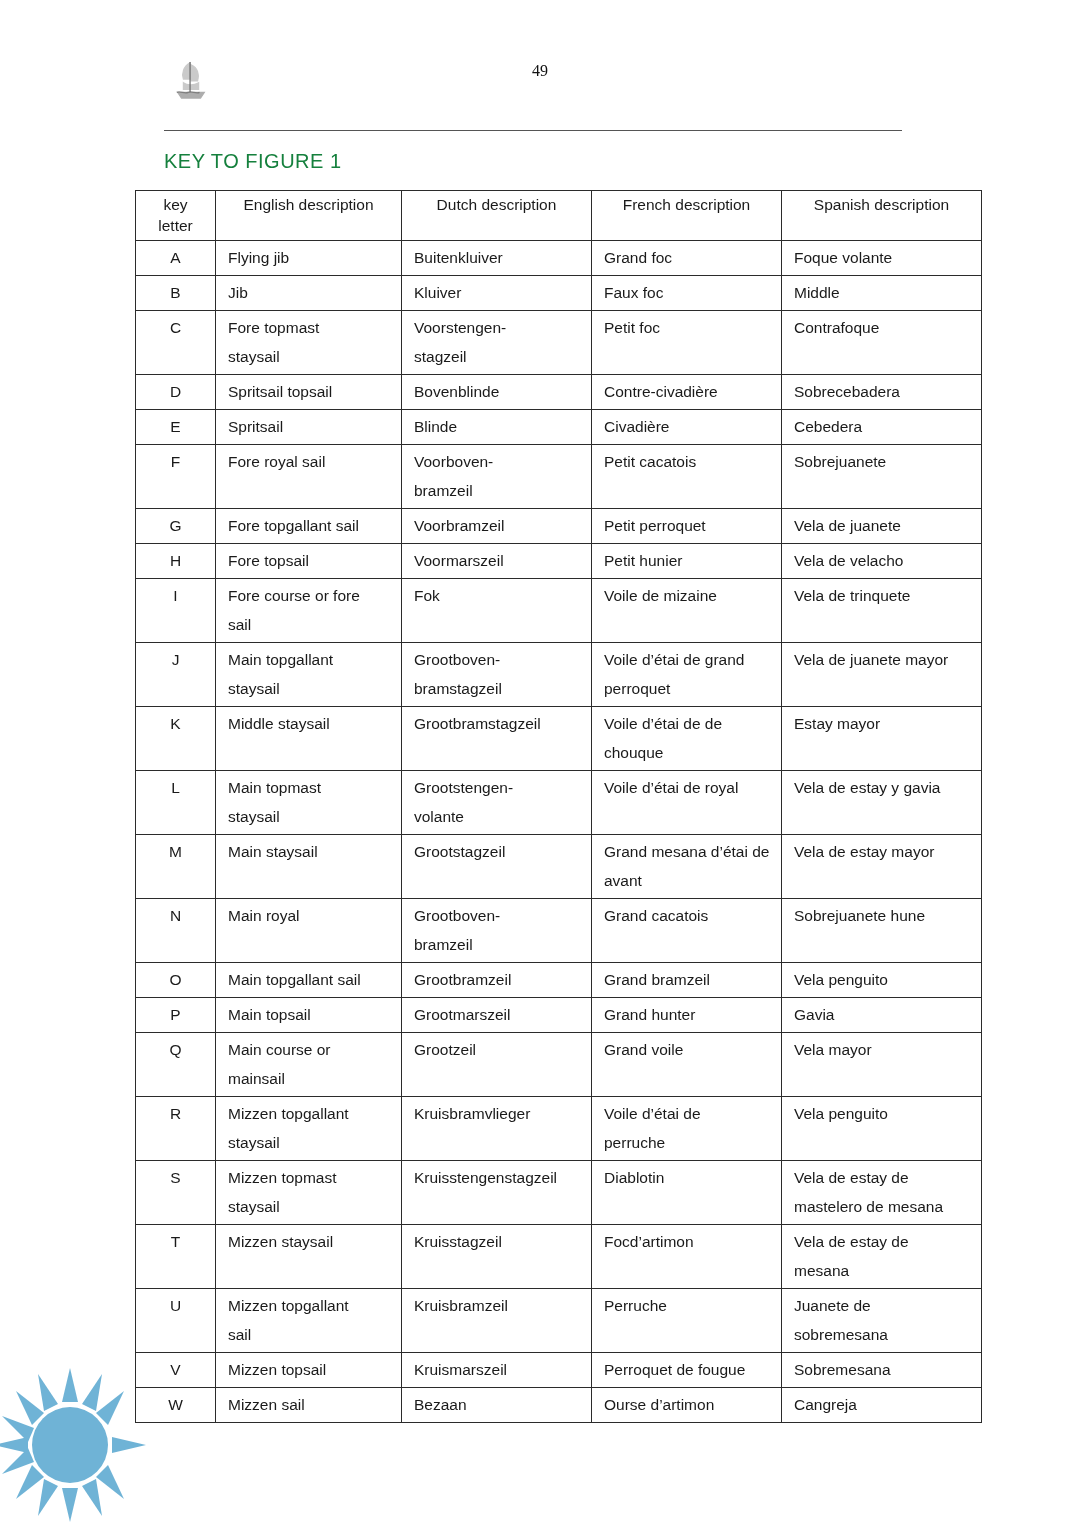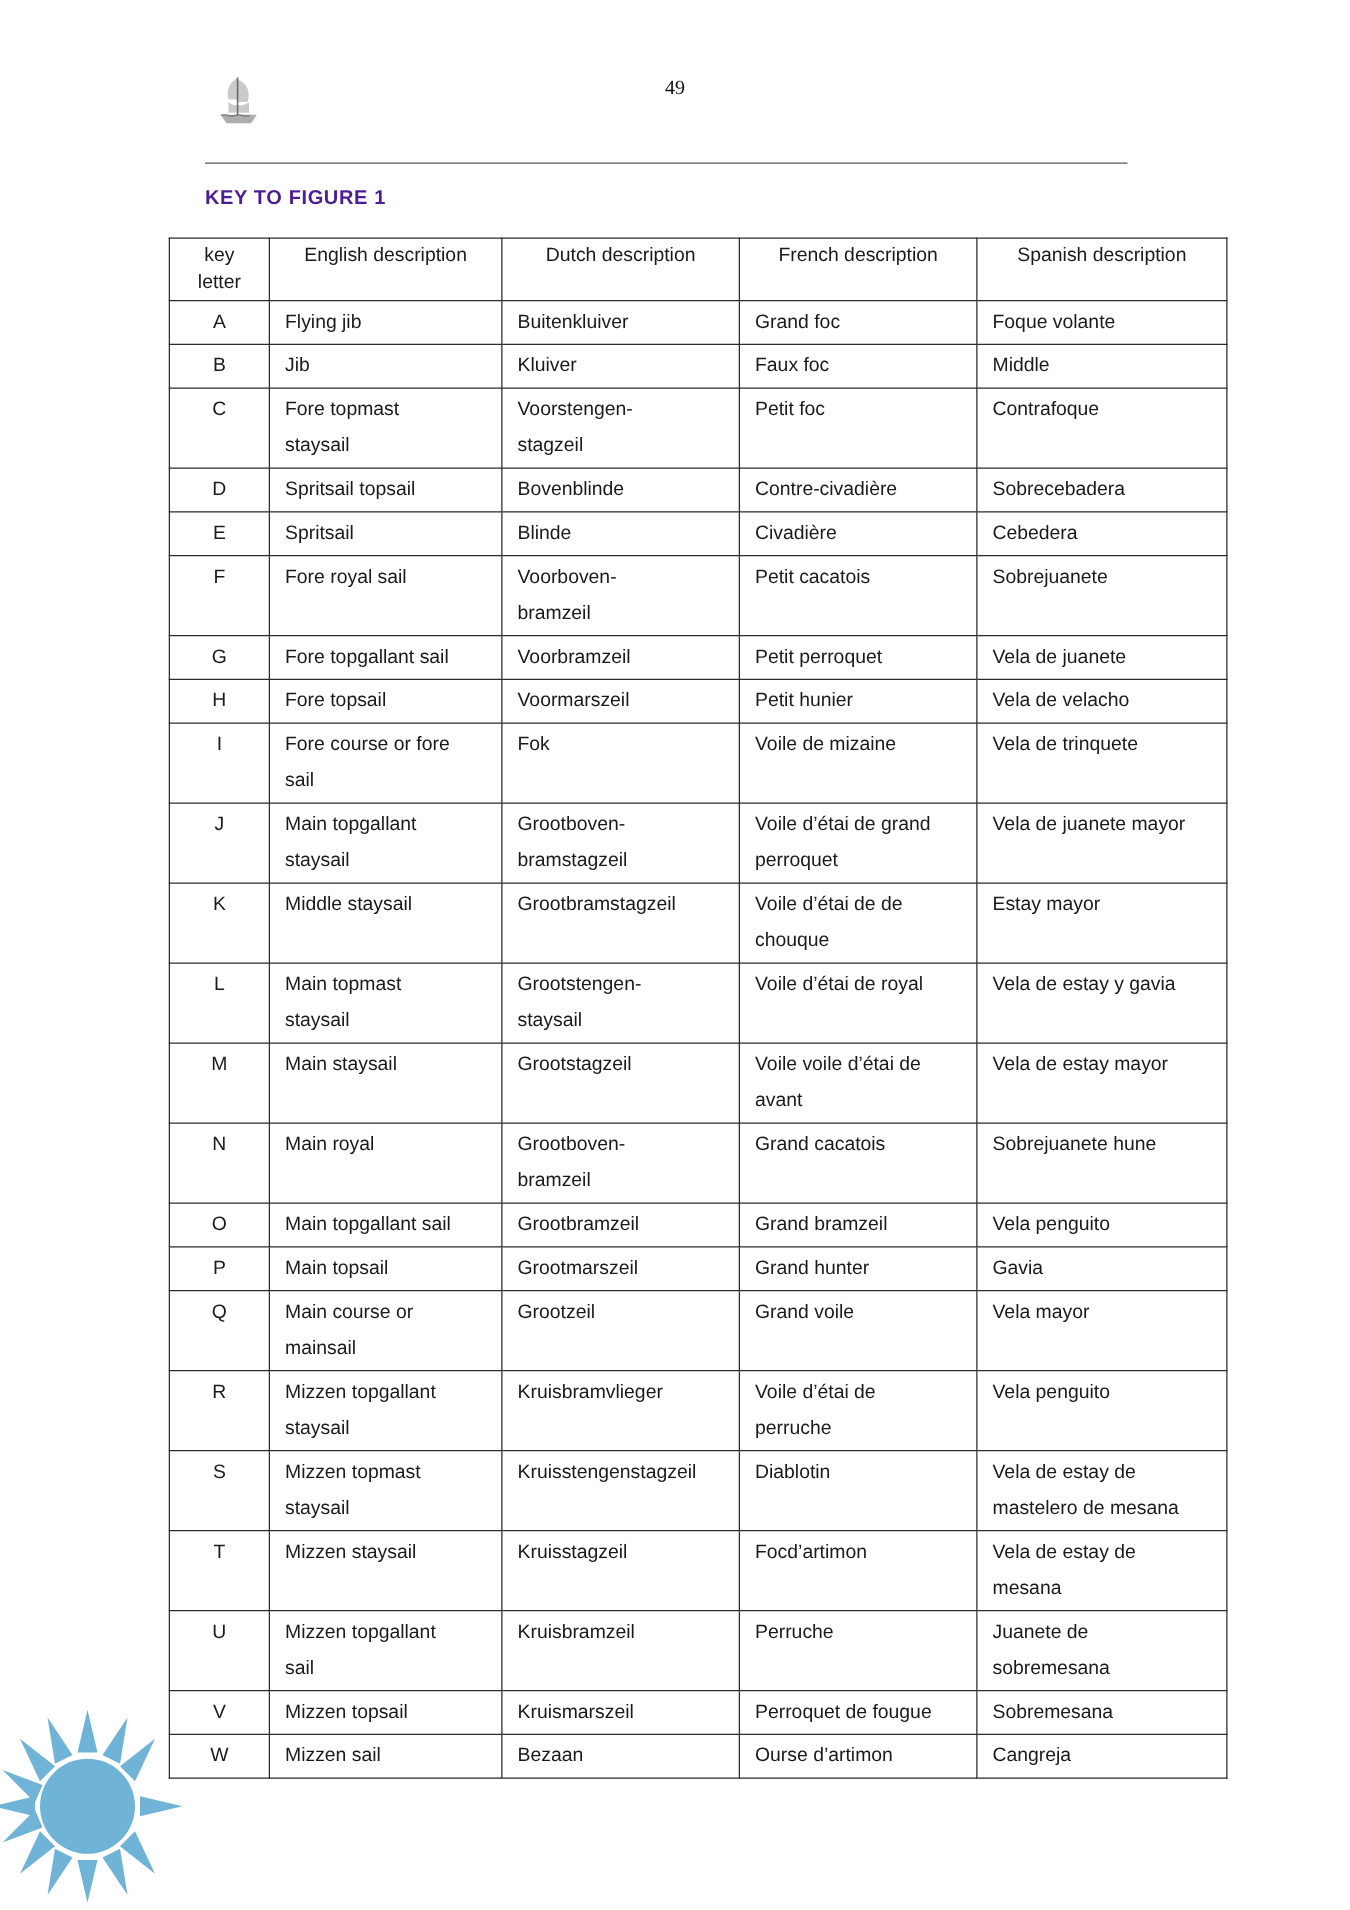--- a/index.html
+++ b/index.html
@@ -34,24 +34,23 @@
     position: absolute;
     top: 130px;
     left: 164px;
     width: 738px;
     border-top: 1px solid #555;
   }
   .page-title {
     position: absolute;
     top: 150px;
     left: 164px;
-    font-size: 16px;
-    color: #4c1d95;
+    font-size: 20px;
+    color: #15803d;
     letter-spacing: 0.5px;
-    font-weight: bold;
   }
   table.key-table {
     position: absolute;
     top: 190px;
     left: 135px;
     width: 846px;
     border-collapse: collapse;
     table-layout: fixed;
     font-size: 15.5px;
     padding-left: 30px;
@@ -229,29 +228,29 @@
         <td>Grootbramstagzeil</td>
         <td>Voile d’étai de de
 chouque</td>
         <td>Estay mayor</td>
       </tr>
       <tr>
         <td class="key-col">L</td>
         <td>Main topmast
 staysail</td>
         <td>Grootstengen-
-staysail</td>
+volante</td>
         <td>Voile d’étai de royal</td>
         <td>Vela de estay y gavia</td>
       </tr>
       <tr>
         <td class="key-col">M</td>
         <td>Main staysail</td>
         <td>Grootstagzeil</td>
-        <td>Voile voile d’étai de
+        <td>Grand mesana d’étai de
 avant</td>
         <td>Vela de estay mayor</td>
       </tr>
       <tr>
         <td class="key-col">N</td>
         <td>Main royal</td>
         <td>Grootboven-
 bramzeil</td>
         <td>Grand cacatois</td>
         <td>Sobrejuanete hune</td>

